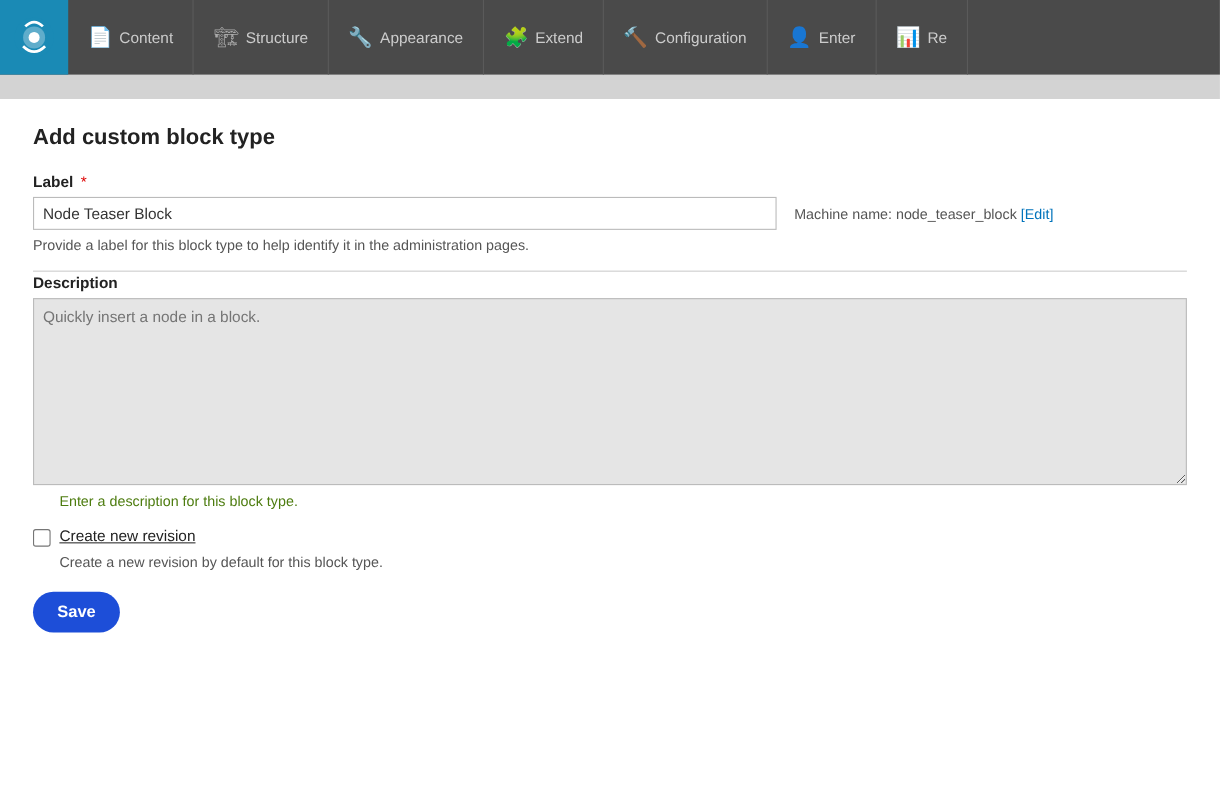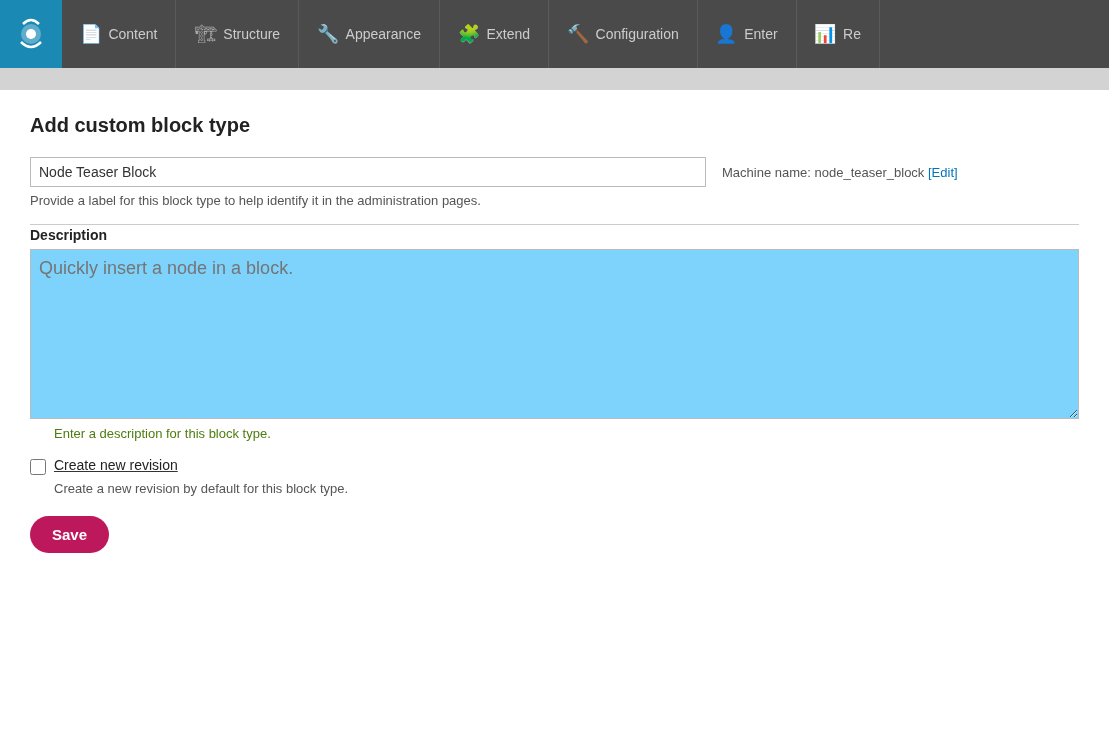--- a/index.html
+++ b/index.html
@@ -124,23 +124,23 @@
       display: block;
       border-top: 1px solid #ccc;
       padding-top: 2px;
     }
 
     .description-textarea {
       width: 100%;
       min-height: 170px;
       padding: 8px;
       border: 1px solid #bbb;
-      font-size: 18px;
-      color: #555;
-      background: #7dd3fc;
+      font-size: 14px;
+      color: #555;
+      background: #e5e5e5;
       resize: vertical;
       font-family: Arial, sans-serif;
     }
 
     .description-help {
       font-size: 13px;
       color: #4d7c0f;
       margin-top: 4px;
       margin-bottom: 16px;
       margin-left: 24px;
@@ -164,21 +164,21 @@
       color: #222;
     }
     .checkbox-help {
       font-size: 13px;
       color: #555;
       margin-left: 24px;
       margin-bottom: 20px;
     }
 
     .save-button {
-      background: #be185d;
+      background: #1d4ed8;
       color: #fff;
       border: none;
       padding: 10px 22px;
       font-size: 15px;
       font-weight: bold;
       border-radius: 20px;
       cursor: pointer;
     }
   </style>
 </head>
@@ -227,20 +227,24 @@
 </nav>
 
 <div class="subheader"></div>
 
 <div class="main-content">
 
   <h1 class="page-title">Add custom block type</h1>
 
   
   <div class="form-group">
+    <div>
+      <span class="form-label">Label</span>
+      <span class="required-star">*</span>
+    </div>
     <div class="label-row">
       <input type="text" class="label-input" value="Node Teaser Block" style="">
       <span class="machine-name">
         <span>Machine name: </span><span>node_teaser_block</span>
         <a class="machine-name-edit">[Edit]</a>
       </span>
     </div>
     <div class="help-text">Provide a label for this block type to help identify it in the administration pages.</div>
   </div>
 

